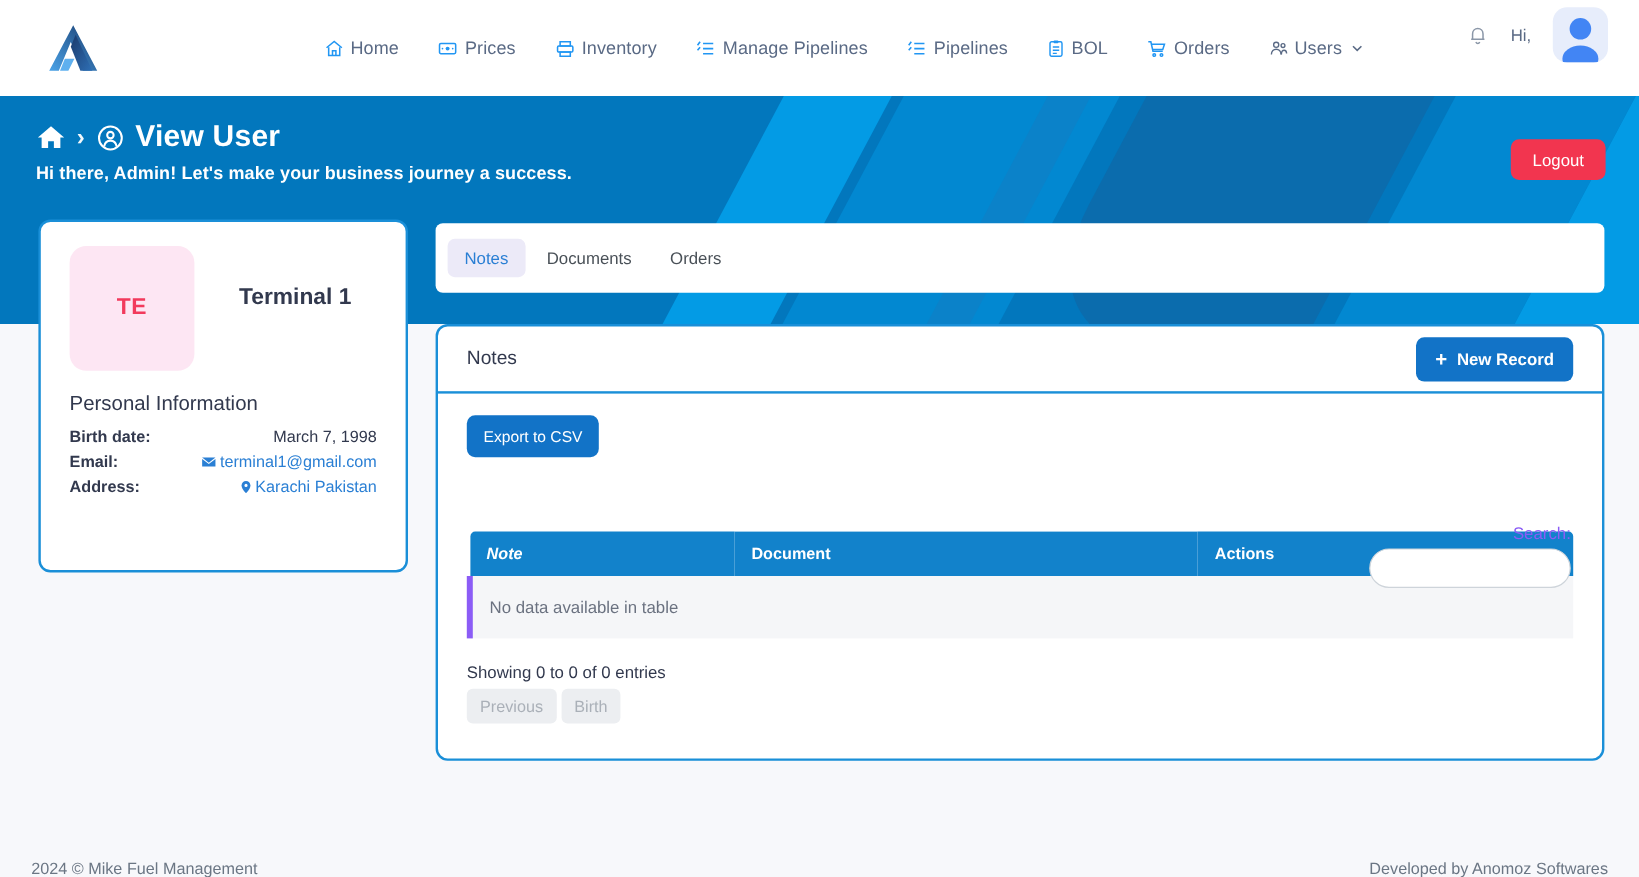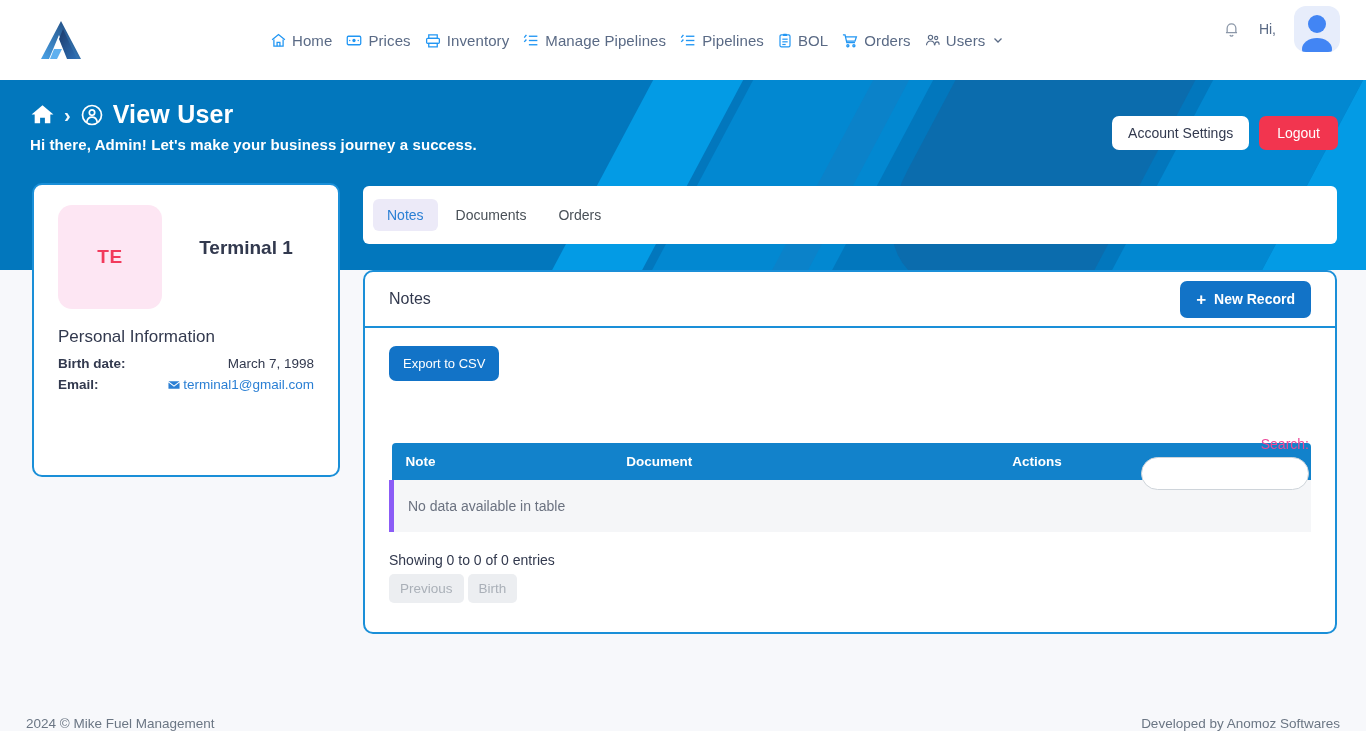--- a/index.html
+++ b/index.html
@@ -20,21 +20,21 @@
     z-index: 10;
   }
   .logo-wrap {
     position: absolute; left: 36px; top: 16px;
     width: 50px; height: 48px;
     display: flex; align-items: center; justify-content: center;
   }
   .nav-links {
     position: absolute; left: 270px; top: 0;
     height: 80px;
-    display: flex; align-items: center; gap: 13px;
+    display: flex; align-items: center; gap: 32px;
   }
   .nav-link {
     display: flex; align-items: center; gap: 5px;
     color: #5a6a85; font-size: 15px; letter-spacing: .1px;
     cursor: pointer; white-space: nowrap;
   }
   .nav-ico { display: inline-flex; align-items: center; color: #2196f3; }
   .nav-ico svg { display: block; }
   .caret { margin-left: 2px; display: inline-flex; }
 
@@ -189,36 +189,36 @@
     background: #1273c7; color: #fff;
     border: none; border-radius: 7px;
     font-size: 13px; padding: 10px 14px; cursor: pointer;
     font-family: inherit;
   }
 
   .search-area {
     position: absolute; right: 26px; top: 108px;
     text-align: right;
   }
-  .search-label { font-size: 14px; color: #ec4899; margin-bottom: 5px; }
+  .search-label { font-size: 14px; color: #8b5cf6; margin-bottom: 5px; }
   .search-input {
     width: 168px; height: 33px;
     border: 1px solid #ced4da; border-radius: 17px;
     padding: 0 12px; font-size: 13px; outline: none;
     font-family: inherit; background: #fff;
   }
 
   .table-wrap { margin-top: 62px; }
   table.dt { width: 100%; border-collapse: collapse; }
   table.dt thead th {
     background: #1282cb; color: #fff;
     font-size: 13.5px; font-weight: 700;
     text-align: left; padding: 11px 14px;
   }
-  table.dt thead th:first-child { border-radius: 4px 0 0 0; }
+  table.dt thead th:first-child { border-radius: 4px 0 0 0; font-style: italic; }
   table.dt thead th:last-child  { border-radius: 0 4px 0 0; }
   .col-note { width: 24%; }
   .col-doc  { width: 42%; }
   .col-act  { width: 34%; }
   .empty-row td {
     background: #f5f6f8;
     border-left: 5px solid #8b5cf6;
     color: #6b7280; font-size: 14px;
     padding: 18px 14px;
   }
@@ -418,21 +418,20 @@
           <circle cx="12" cy="9.6" r="2.7"></circle>
           <path d="M6.8 19 C7.4 15.8 9.5 14.2 12 14.2 C14.5 14.2 16.6 15.8 17.2 19"></path>
         </svg>
       </span>
       <span class="page-title">View User</span>
     </div>
     <div class="subtitle">Hi there, Admin! Let's make your business journey a success.</div>
   </div>
 
   <div class="banner-actions">
-    <button class="btn-account">Account Settings</button>
     <button class="btn-logout">Logout</button>
   </div>
 </div>
 
 <div class="profile-card">
   <div class="profile-top">
     <div class="profile-pic">TE</div>
     <div class="profile-name">Terminal 1</div>
   </div>
 
@@ -451,20 +450,32 @@
           <path d="M2 5 H22 V19 H2 Z" opacity="0"></path>
           <path d="M2.5 5.5 H21.5 L12 13 Z"></path>
           <path d="M2.5 7.8 L12 15 L21.5 7.8 V18.5 H2.5 Z"></path>
         </svg>
       </span>
       <span>terminal1@gmail.com</span>
     </span>
   </div>
 
 
+  <div class="info-row">
+    <span class="info-label">Address:</span>
+    <span class="info-value link">
+      <span class="mini-ico">
+        <svg width="12" height="14" viewBox="0 0 24 24" fill="#2a7fd4">
+          <path d="M12 1.8 C7.9 1.8 4.6 5.1 4.6 9.2 C4.6 14.8 12 22.2 12 22.2 C12 22.2 19.4 14.8 19.4 9.2 C19.4 5.1 16.1 1.8 12 1.8 Z"></path>
+          <circle cx="12" cy="9" r="2.6" fill="#fff"></circle>
+        </svg>
+      </span>
+      <span>Karachi Pakistan</span>
+    </span>
+  </div>
 </div>
 
 <div class="tab-card">
   <div class="tab active">Notes</div>
   <div class="tab">Documents</div>
   <div class="tab">Orders</div>
 </div>
 
 <div class="notes-panel">
 

